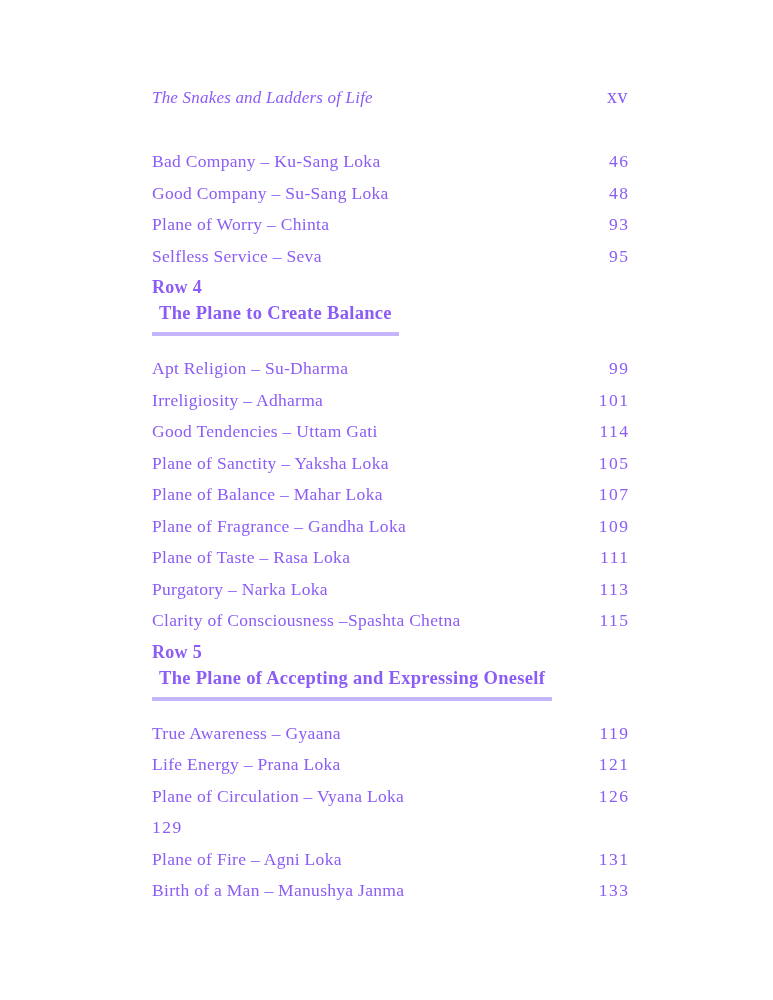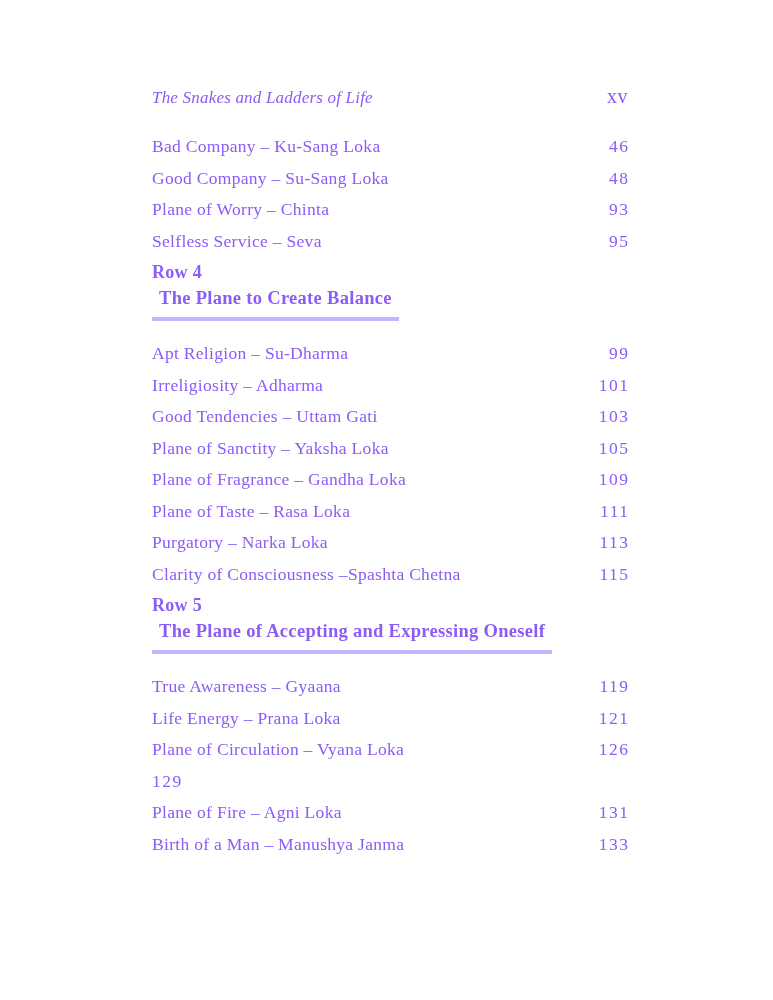--- a/index.html
+++ b/index.html
@@ -36,21 +36,21 @@
   .running-header .folio {
     font-size: 20px;
     letter-spacing: 0.5px;
   }
   .toc-section { margin: 0; }
   .toc-section ul {
     list-style: none;
     margin: 0;
     padding: 0;
   }
-  .toc-section:first-of-type ul { margin-top: 23px; }
+  .toc-section:first-of-type ul { margin-top: 38px; }
   .toc-entry {
     display: flex;
     justify-content: space-between;
     align-items: baseline;
     font-size: 17.5px;
     line-height: 31.5px;
     letter-spacing: 0.3px;
     white-space: nowrap;
   }
   .entry-page {
@@ -126,28 +126,32 @@
     <span class="entry-page">99</span>
   </li>
 
   <li class="toc-entry">
     <span class="entry-title">Irreligiosity – Adharma</span>
     <span class="entry-page">101</span>
   </li>
 
   <li class="toc-entry">
     <span class="entry-title">Good Tendencies – Uttam Gati</span>
-    <span class="entry-page">103</span>
+    <span class="entry-page">114</span>
   </li>
 
   <li class="toc-entry">
     <span class="entry-title">Plane of Sanctity – Yaksha Loka</span>
     <span class="entry-page">105</span>
   </li>
 
+  <li class="toc-entry">
+    <span class="entry-title">Plane of Balance – Mahar Loka</span>
+    <span class="entry-page">107</span>
+  </li>
 
   <li class="toc-entry">
     <span class="entry-title">Plane of Fragrance – Gandha Loka</span>
     <span class="entry-page">109</span>
   </li>
 
   <li class="toc-entry">
     <span class="entry-title">Plane of Taste – Rasa Loka</span>
     <span class="entry-page">111</span>
   </li>

